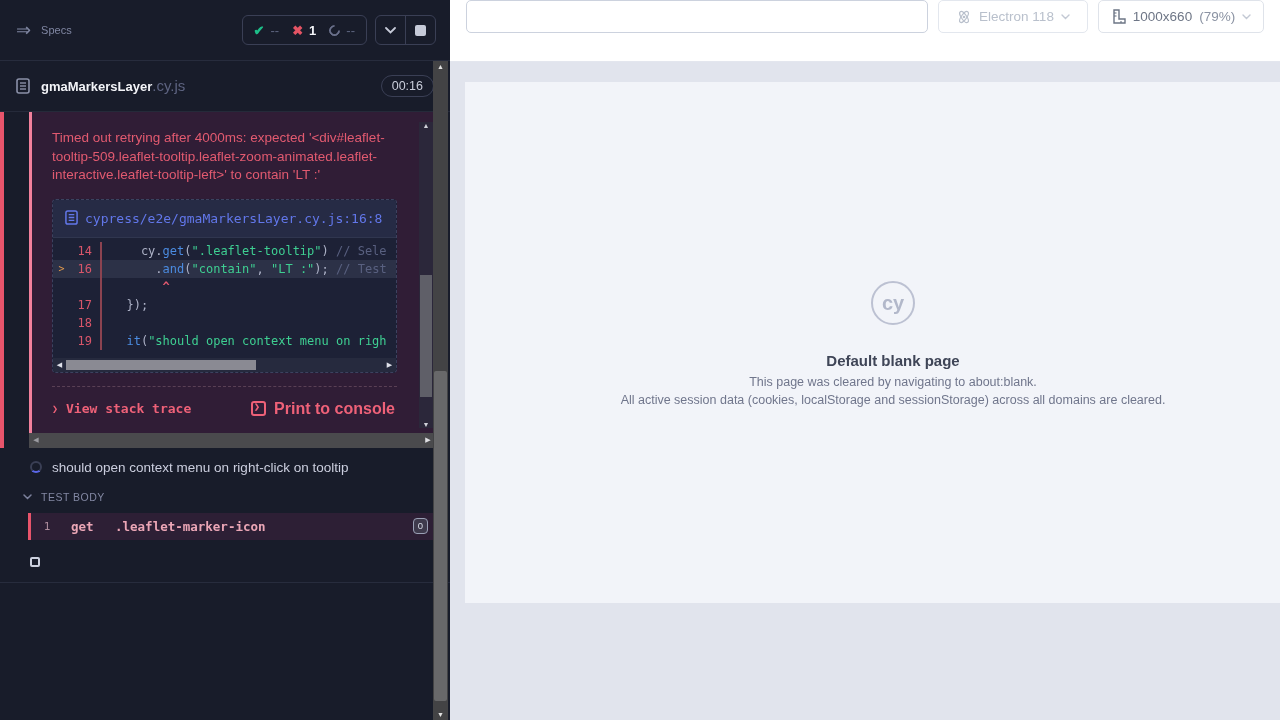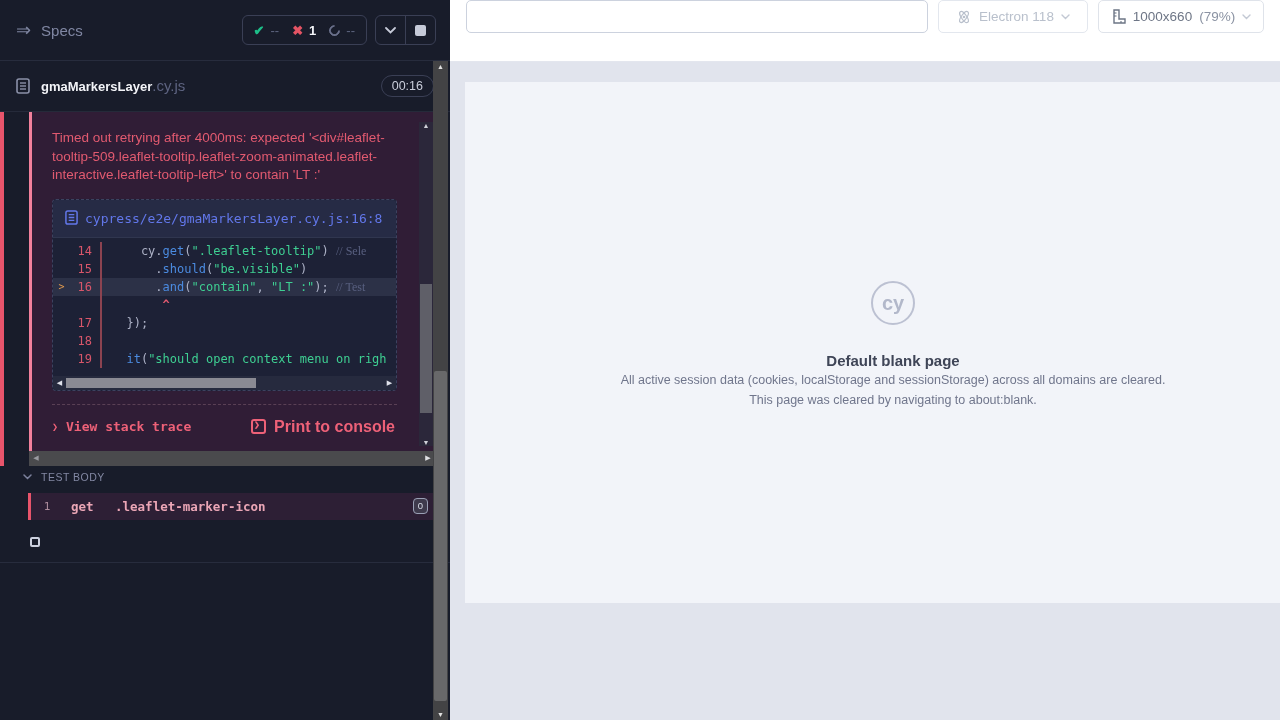--- a/index.html
+++ b/index.html
@@ -3,21 +3,21 @@
 <meta charset="utf-8">
 <style>
   * { margin:0; padding:0; box-sizing:border-box; }
   html,body { width:1280px; height:720px; overflow:hidden; }
   body { display:flex; font-family:"Liberation Sans", sans-serif; background:#e1e4ed; }
 
   
   .reporter { width:450px; height:720px; background:#181c2a; position:relative; flex-shrink:0; overflow:hidden; }
   .rep-header { height:61px; display:flex; align-items:center; padding:0 14px 0 16px; gap:10px; border-bottom:1px solid #272c3d; }
   .specs-menu-icon { color:#7e85a0; font-size:18px; line-height:1; }
-  .specs-title { color:#8087a3; font-size:15px; }
+  .specs-title { color:#8087a3; font-size:11px; }
   .hdr-right { margin-left:auto; display:flex; gap:8px; align-items:center; }
   .stats-box { border:1px solid #3a3f55; border-radius:6px; height:30px; display:flex; align-items:center; padding:0 11px; gap:13px; font-size:13px; }
   .stat { display:flex; gap:6px; align-items:center; }
   .stat .check { color:#1dbf89; font-weight:bold; font-size:13px; }
   .stat .cross { color:#e45464; font-weight:bold; font-size:13px; }
   .stat .dimval { color:#5f6580; }
   .stat .failval { color:#f4f5f9; font-weight:600; }
   .ring-icon { width:11px; height:11px; border-radius:50%; border:2px solid #696f8a; border-top-color:transparent; transform:rotate(45deg); }
   .controls-box { border:1px solid #3a3f55; border-radius:6px; height:30px; display:flex; align-items:center; }
   .ctrl-cell { width:29px; height:100%; display:flex; align-items:center; justify-content:center; }
@@ -36,21 +36,21 @@
   .err-msg { color:#e25a70; font-size:13.5px; line-height:18.5px; margin:0 26px 14px 2px; word-break:break-word; }
   .code-frame { margin:0 22px 0 2px; border:1px dashed #3d4260; border-radius:4px; background:#1d2136; overflow:hidden; }
   .cf-header { background:#262b45; padding:9px 12px; font-family:"DejaVu Sans Mono", monospace; font-size:13px; line-height:19px; color:#6277ea; word-break:break-all; border-bottom:1px solid #30364f; }
   .cf-header svg { vertical-align:-2px; margin-right:7px; }
   .code-body { padding:4px 0 8px; font-family:"DejaVu Sans Mono", monospace; font-size:12px; }
   .code-line { display:flex; white-space:pre; height:18px; line-height:18px; }
   .code-line.hl { background:#2c3147; }
   .gmark { width:17px; text-align:center; color:#e39b4e; font-size:10px; flex-shrink:0; }
   .lnum { width:22px; text-align:right; color:#d9566a; flex-shrink:0; }
   .lcontent { border-left:2px solid #8c4350; margin-left:8px; padding-left:10px; overflow:hidden; flex:1; }
-  .tok-p { color:#adb2c7; } .tok-fn { color:#4b8be0; } .tok-str { color:#3ecf92; } .tok-com { color:#596080;font-family:Liberation Serif, serif; } .tok-caret { color:#e25a70; font-weight:bold; }
+  .tok-p { color:#adb2c7; } .tok-fn { color:#4b8be0; } .tok-str { color:#3ecf92; } .tok-com { color:#596080; } .tok-caret { color:#e25a70; font-weight:bold; }
   .code-hscroll { height:14px; background:#262a3e; display:flex; align-items:center; }
   .code-hscroll .arr { width:13px; text-align:center; color:#dfe1ea; font-size:7px; flex-shrink:0; }
   .code-hscroll .thumb { width:190px; height:10px; background:#8a8a93; }
   .code-hscroll .sp { flex:1; }
 
   .err-footer { border-top:1px dashed #5a4055; margin:13px 22px 0 2px; padding:13px 2px 15px 0; display:flex; justify-content:space-between; align-items:center; }
   .stack-link { color:#ee6178; font-family:"DejaVu Sans Mono", monospace; font-size:13px; font-weight:bold; display:flex; gap:8px; align-items:center; }
   .stack-link .chev { font-size:10px; }
   .print-link { color:#ee6178; font-size:16px; font-weight:bold; display:flex; gap:8px; align-items:center; }
   .print-icon { width:15px; height:15px; border:2px solid #ee6178; border-radius:3px; position:relative; flex-shrink:0; }
@@ -153,21 +153,20 @@
 
       <div class="code-frame">
         <div class="cf-header"><svg width="13" height="15" viewBox="0 0 14 16">
               <rect x="1" y="1" width="12" height="14" rx="2" fill="none" stroke="#6277ea" stroke-width="1.6"></rect>
               <line x1="4" y1="5" x2="10" y2="5" stroke="#6277ea" stroke-width="1.4"></line>
               <line x1="4" y1="8" x2="10" y2="8" stroke="#6277ea" stroke-width="1.4"></line>
               <line x1="4" y1="11" x2="10" y2="11" stroke="#6277ea" stroke-width="1.4"></line>
             </svg><span>cypress/e2e/gmaMarkersLayer.cy.js:16:8</span></div>
         <div class="code-body">
             <div class="code-line"><span class="gmark"></span><span class="lnum">14</span><span class="lcontent"><span class="tok-p">    cy.</span><span class="tok-fn">get</span><span class="tok-p">(</span><span class="tok-str">".leaflet-tooltip"</span><span class="tok-p">) </span><span class="tok-com">// Sele</span></span></div>
-            <div class="code-line"><span class="gmark"></span><span class="lnum">15</span><span class="lcontent"><span class="tok-p">      .</span><span class="tok-fn">should</span><span class="tok-p">(</span><span class="tok-str">"be.visible"</span><span class="tok-p">)</span></span></div>
             <div class="code-line hl"><span class="gmark">&gt;</span><span class="lnum">16</span><span class="lcontent"><span class="tok-p">      .</span><span class="tok-fn">and</span><span class="tok-p">(</span><span class="tok-str">"contain"</span><span class="tok-p">, </span><span class="tok-str">"LT :"</span><span class="tok-p">); </span><span class="tok-com">// Test</span></span></div>
             <div class="code-line"><span class="gmark"></span><span class="lnum"></span><span class="lcontent"><span class="tok-caret">       ^</span></span></div>
             <div class="code-line"><span class="gmark"></span><span class="lnum">17</span><span class="lcontent"><span class="tok-p">  });</span></span></div>
             <div class="code-line"><span class="gmark"></span><span class="lnum">18</span><span class="lcontent"></span></div>
             <div class="code-line"><span class="gmark"></span><span class="lnum">19</span><span class="lcontent"><span class="tok-p">  </span><span class="tok-fn">it</span><span class="tok-p">(</span><span class="tok-str">"should open context menu on righ</span></span></div>
           </div>
         <div class="code-hscroll">
           <span class="arr">◀</span>
           <span class="thumb"></span>
           <span class="sp"></span>
@@ -192,20 +191,24 @@
       </div>
 
       <div class="err-vscroll">
         <span class="arr-u">▲</span>
         <span class="thumb"></span>
         <span class="arr-d">▼</span>
       </div>
     </div>
   </div>
 
+  <div class="test-item">
+    <span class="spinner-icon"></span>
+    <span class="test-title">should open context menu on right-click on tooltip</span>
+  </div>
 
   <div class="testbody-row">
     <svg width="9" height="6" viewBox="0 0 9 6">
         <polyline points="1,1 4.5,4.5 8,1" fill="none" stroke="#7c819c" stroke-width="1.5" stroke-linecap="round"></polyline>
       </svg>
     <span>TEST BODY</span>
   </div>
 
   <div class="cmd-row">
     <span class="cmd-num">1</span>
@@ -255,17 +258,17 @@
       <svg width="9" height="6" viewBox="0 0 9 6">
           <polyline points="1,1 4.5,4.5 8,1" fill="none" stroke="#c3c9d4" stroke-width="1.4" stroke-linecap="round"></polyline>
         </svg>
     </div>
   </div>
 
   <div class="viewport-area">
     <div class="page">
       <div class="cy-logo">cy</div>
       <div class="blank-title">Default blank page</div>
+      <div class="blank-line">This page was cleared by navigating to about:blank.</div>
       <div class="blank-line second">All active session data (cookies, localStorage and sessionStorage) across all domains are cleared.</div>
-      <div class="blank-line">This page was cleared by navigating to about:blank.</div>
     </div>
   </div>
 </main>
 
 </body></html>

